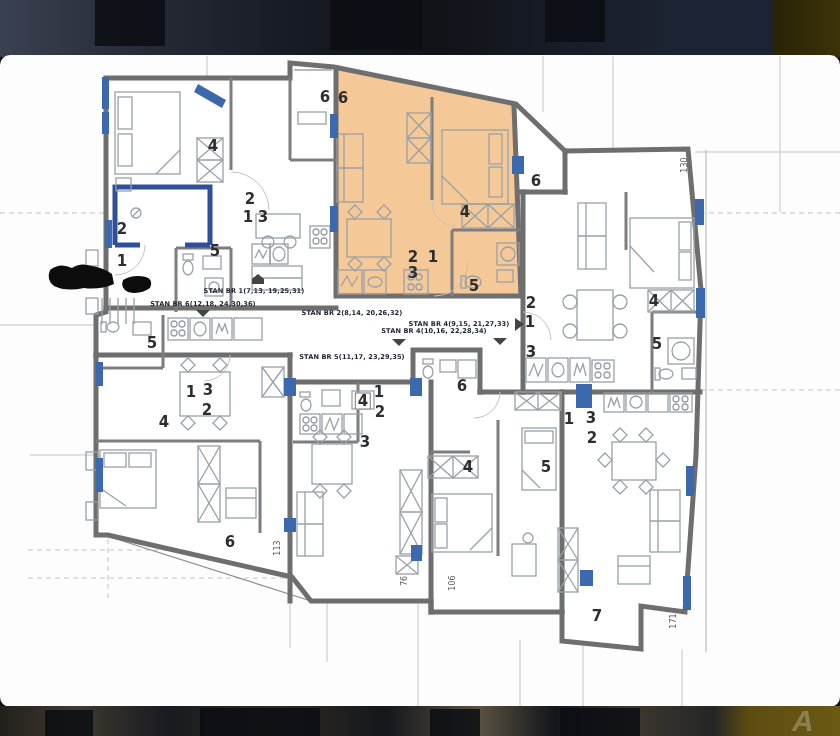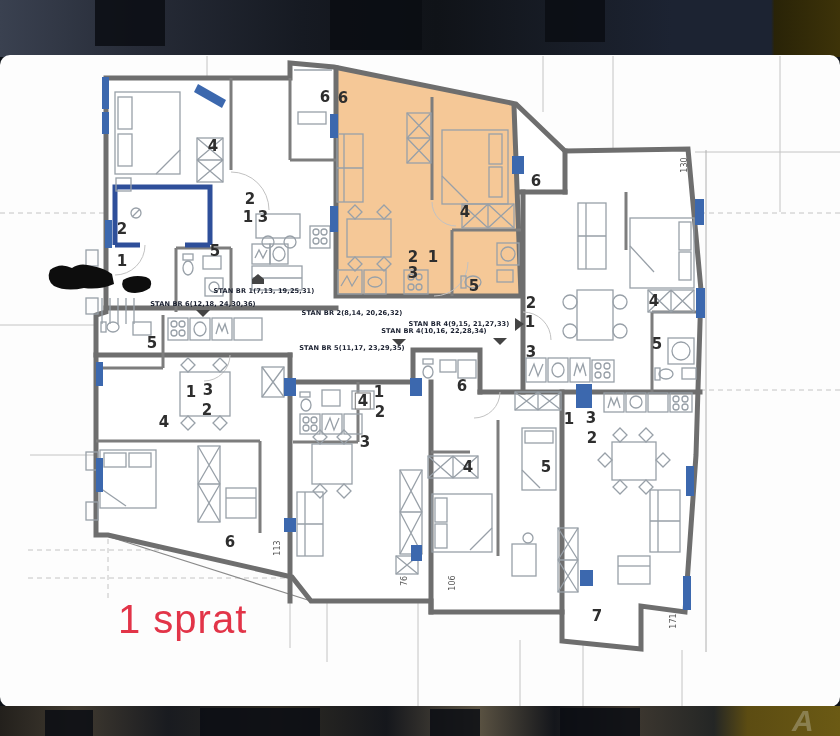--- a/index.html
+++ b/index.html
@@ -456,34 +456,33 @@
   <div class="lbl num" style="left:380px;top:412px">2</div>
   <div class="lbl num" style="left:365px;top:442px">3</div>
   <div class="lbl num" style="left:462px;top:386px">6</div>
   <div class="lbl num" style="left:468px;top:467px">4</div>
   <div class="lbl num" style="left:546px;top:467px">5</div>
   <div class="lbl num" style="left:569px;top:419px">1</div>
   <div class="lbl num" style="left:591px;top:418px">3</div>
   <div class="lbl num" style="left:592px;top:438px">2</div>
   <div class="lbl num" style="left:597px;top:616px">7</div>
 
-  <div class="lbl stan" style="left:264px;top:291px">STAN BR 1(7,13, 19,25,31)</div>
+  <div class="lbl stan" style="left:254px;top:291px">STAN BR 1(7,13, 19,25,31)</div>
   <div class="lbl stan" style="left:352px;top:313px">STAN BR 2(8,14, 20,26,32)</div>
   <div class="lbl stan" style="left:459px;top:324px">STAN BR 4(9,15, 21,27,33)</div>
   <div class="lbl stan" style="left:434px;top:331px">STAN BR 4(10,16, 22,28,34)</div>
-  <div class="lbl stan" style="left:352px;top:348px">STAN BR 5(11,17, 23,29,35)</div>
+  <div class="lbl stan" style="left:352px;top:357px">STAN BR 5(11,17, 23,29,35)</div>
   <div class="lbl stan" style="left:203px;top:304px">STAN BR 6(12,18, 24,30,36)</div>
 
   <div class="lbl dim" style="left:684px;top:165px">130</div>
   <div class="lbl dim" style="left:277px;top:548px">113</div>
   <div class="lbl dim" style="left:404px;top:581px">76</div>
   <div class="lbl dim" style="left:452px;top:583px">106</div>
   <div class="lbl dim" style="left:673px;top:621px">171</div>
 
-  <div id="floor-title">1 sprat</div>
 
   <div class="photo" id="photo-bottom">
     <div class="win" style="left:45px;top:4px;width:48px;height:26px"></div>
     <div class="win" style="left:200px;top:2px;width:120px;height:28px"></div>
     <div class="win" style="left:430px;top:3px;width:50px;height:27px"></div>
     <div class="win" style="left:560px;top:2px;width:80px;height:28px"></div>
   </div>
   <div id="photo-watermark">A</div>
 
 </div>

